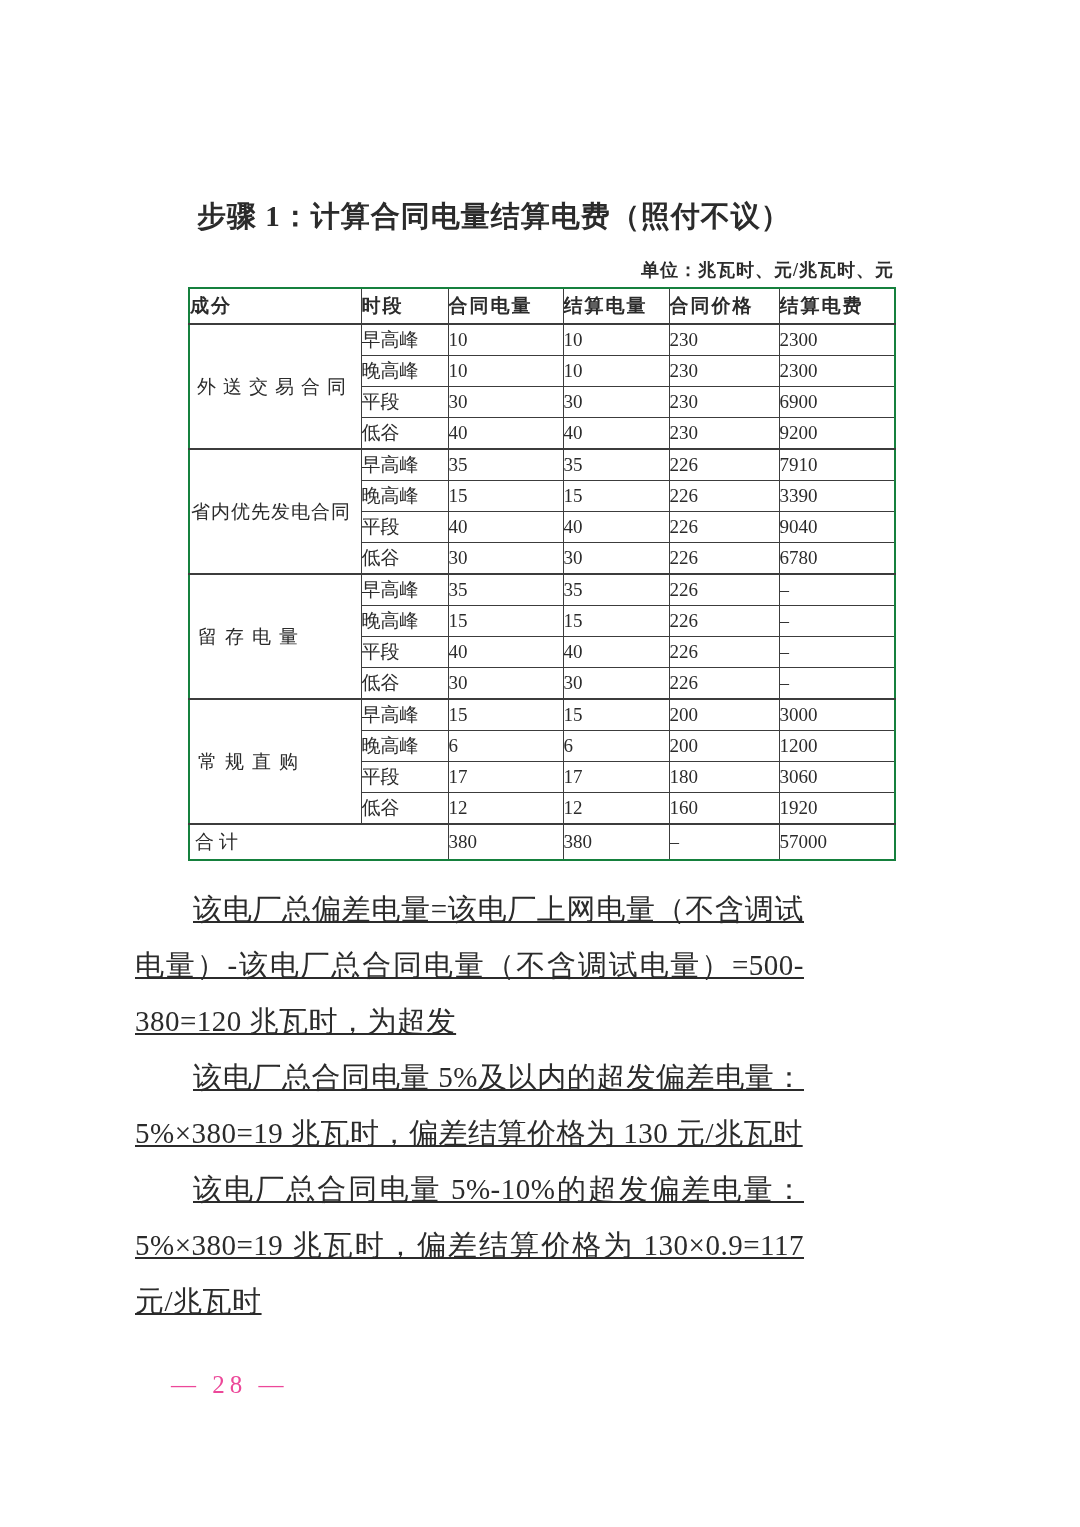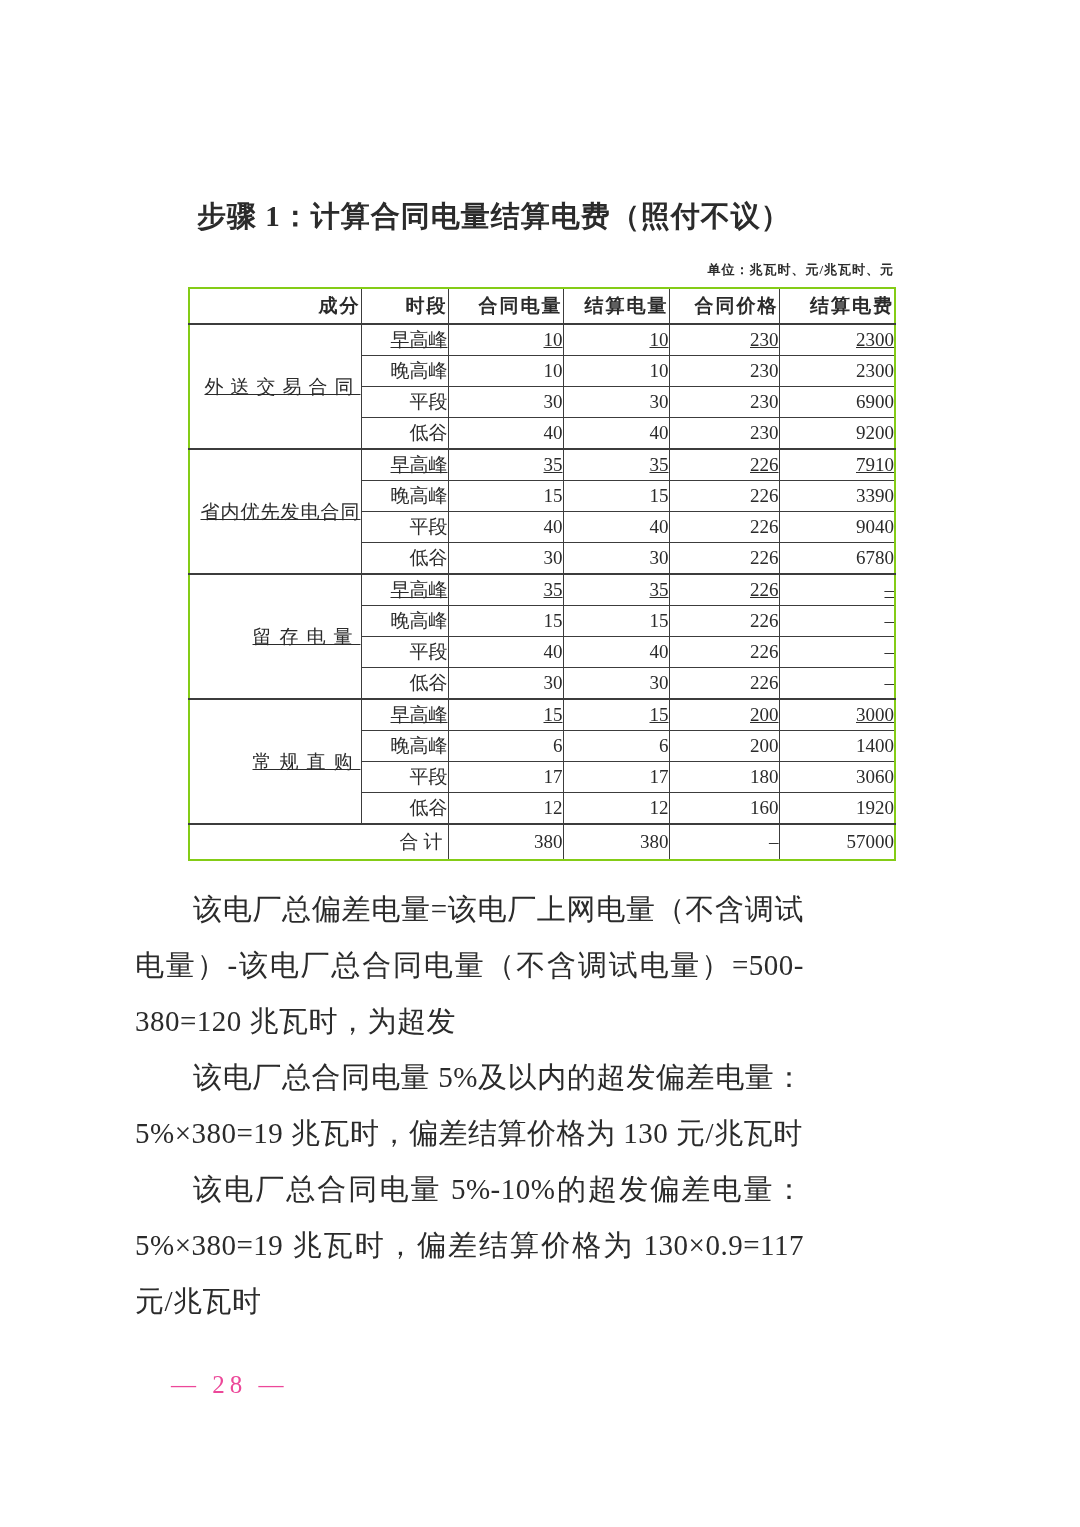--- a/index.html
+++ b/index.html
@@ -29,67 +29,68 @@
     padding-left: 62px;
     line-height: 36px;
   }
   .table-wrap {
     margin-left: 53px;
     width: 706px;
   }
   .unit-note {
     text-align: right;
     font-weight: 700;
-    font-size: 13px;
+    font-size: 18px;
     letter-spacing: 1px;
     margin: 24px 0 5px 0;
     line-height: 24px;
   }
   table.settle {
     border-collapse: collapse;
     table-layout: fixed;
     width: 706px;
-    border: 2px solid #84cc16;
+    border: 2px solid #15803d;
     font-size: 19px;
-    text-align: right;
+    text-align: left;
   }
   table.settle th, table.settle td {
     border: 1px solid #3c3c3c;
     padding: 0;
     height: 30px;
     font-weight: 400;
     overflow: hidden;
     white-space: nowrap;
   }
   table.settle th {
     font-weight: 700;
     height: 34px;
     letter-spacing: 2px;
   }
-  tr.group-start td { border-top: 2px solid #3c3c3c; text-decoration: underline; }
+  tr.group-start td { border-top: 2px solid #3c3c3c; }
   tr.total-row td   { border-top: 2px solid #3c3c3c; height: 34px; }
   td.gcell { font-size: 19px; }
   td.ls6 { letter-spacing: 7px; text-indent: 7px; }
   td.ls8 { letter-spacing: 1px; text-indent: 1px; }
   td.ls4 { letter-spacing: 8px; text-indent: 8px; }
   td.total-label { letter-spacing: 5px; text-indent: 5px; }
   .step2 {
     margin-top: 16px;
     padding-left: 66px;
   }
   .body-text {
     margin-top: 20px;
   }
   .body-text p {
     margin: 0;
     font-size: 29px;
     line-height: 56px;
     letter-spacing: 0.5px;
     text-align: justify;
     text-indent: 2em;
+    text-decoration: underline;
   }
   .page-number {
     margin-top: 42px;
     padding-left: 36px;
     font-size: 25px;
     letter-spacing: 5px;
     color: #ec4899;
   }
 </style>
 </head>
@@ -219,21 +220,21 @@
           <td>15</td>
           <td>15</td>
           <td>200</td>
           <td>3000</td>
         </tr>
         <tr>
           <td>晚高峰</td>
           <td>6</td>
           <td>6</td>
           <td>200</td>
-          <td>1400</td>
+          <td>1200</td>
         </tr>
         <tr>
           <td>平段</td>
           <td>17</td>
           <td>17</td>
           <td>180</td>
           <td>3060</td>
         </tr>
         <tr>
           <td>低谷</td>

